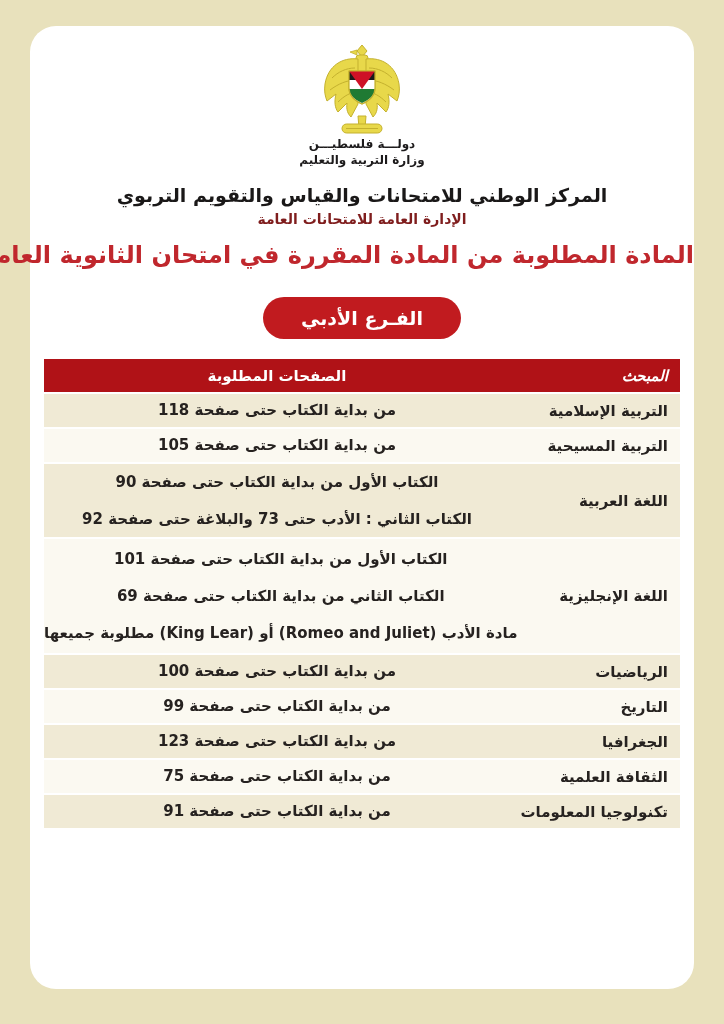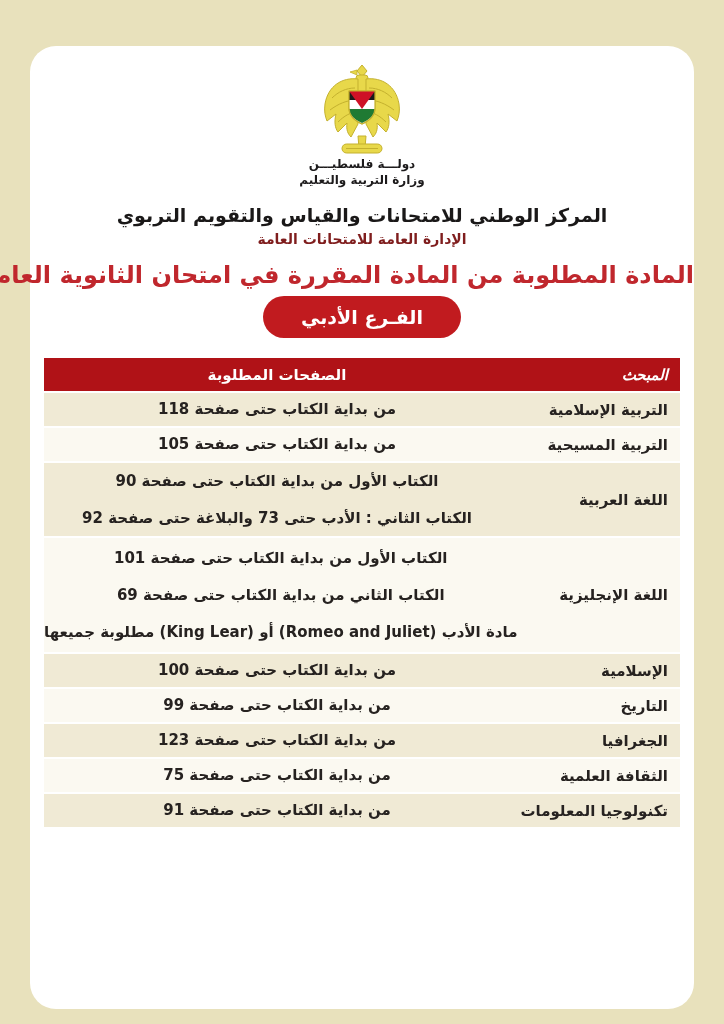--- a/index.html
+++ b/index.html
@@ -5,21 +5,21 @@
   * { margin:0; padding:0; box-sizing:border-box; }
   html,body { width:724px; height:1024px; }
   body {
     background:#E8E1BC;
     font-family:"DejaVu Sans", sans-serif;
     position:relative;
     overflow:hidden;
   }
   .page {
     position:absolute;
-    left:30px; top:46px;
+    left:30px; top:26px;
     width:664px; height:963px;
     background:#ffffff;
     border-radius:26px;
     direction:rtl;
     text-align:center;
     padding-top:18px;
   }
   .emblem-wrap { line-height:0; }
   .state-name {
     margin-top:2px;
@@ -42,21 +42,21 @@
   }
   .doc-title {
     margin-top:14px;
     font-size:24px;
     font-weight:bold;
     color:#C0272D;
     white-space:nowrap;
   }
   .branch-badge {
     display:inline-block;
-    margin-top:7px;
+    margin-top:28px;
     background:#C11B1F;
     color:#ffffff;
     font-size:19px;
     font-weight:bold;
     padding:10px 38px;
     border-radius:26px;
   }
   .subjects-table {
     margin:20px 14px 0 14px;
     direction:rtl;
@@ -180,21 +180,21 @@
     <div class="trow white row-3l">
       <div class="cell-subject">اللغة الإنجليزية</div>
       <div class="cell-pages">
         <div class="line">الكتاب الأول من بداية الكتاب حتى صفحة 101</div>
         <div class="line">الكتاب الثاني من بداية الكتاب حتى صفحة 69</div>
         <div class="line">مادة الأدب (Romeo and Juliet) أو (King Lear) مطلوبة جميعها</div>
       </div>
     </div>
 
     <div class="trow beige row-1l">
-      <div class="cell-subject">الإسلامية</div>
+      <div class="cell-subject">الرياضيات</div>
       <div class="cell-pages">
         <div class="line">من بداية الكتاب حتى صفحة 100</div>
       </div>
     </div>
 
     <div class="trow white row-1l">
       <div class="cell-subject">التاريخ</div>
       <div class="cell-pages">
         <div class="line">من بداية الكتاب حتى صفحة 99</div>
       </div>

